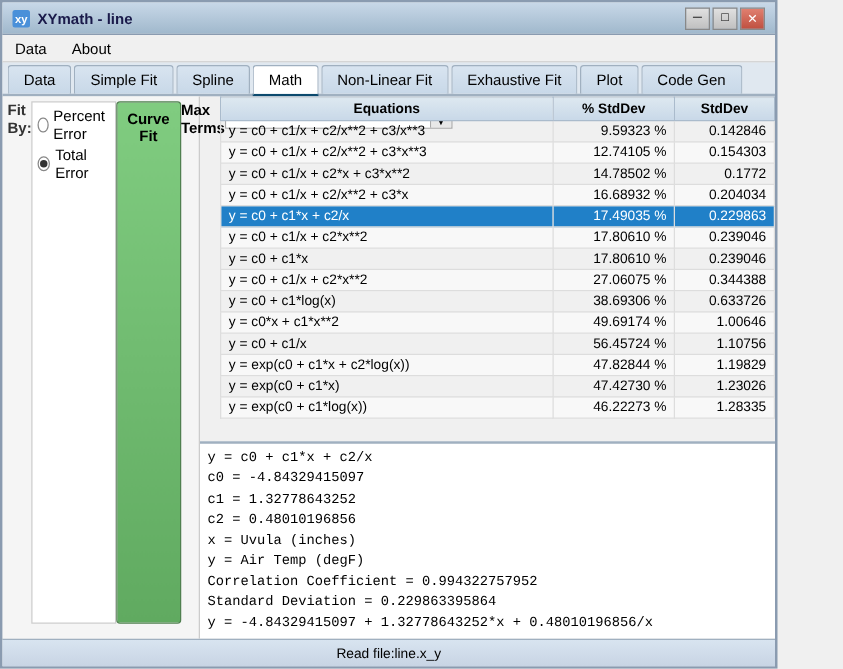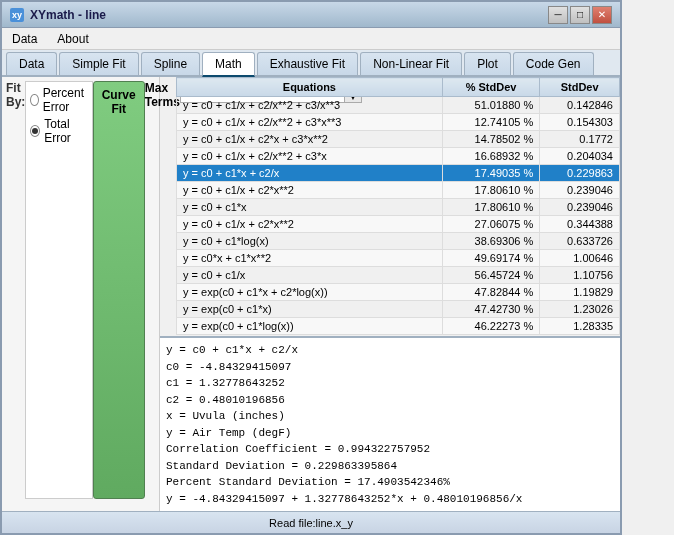--- a/index.html
+++ b/index.html
@@ -295,22 +295,22 @@
   <div class="menu-bar">
     <div class="menu-item">Data</div>
     <div class="menu-item">About</div>
   </div>
 
   <div class="tabs-bar">
     <div class="tab">Data</div>
     <div class="tab">Simple Fit</div>
     <div class="tab">Spline</div>
     <div class="tab active">Math</div>
+    <div class="tab">Non-Linear Fit</div>
     <div class="tab">Exhaustive Fit</div>
-    <div class="tab">Non-Linear Fit</div>
     <div class="tab">Plot</div>
     <div class="tab">Code Gen</div>
   </div>
 
   <div class="main-area">
 
     <div class="left-panel">
       <div class="fit-by-label">Fit By:</div>
       <div class="radio-group">
         <label class="radio-option">
@@ -340,21 +340,21 @@
           <thead>
             <tr>
               <th class="eq-col">Equations</th>
               <th class="pct-col">% StdDev</th>
               <th class="std-col">StdDev</th>
             </tr>
           </thead>
           <tbody id="table-body">
           <tr>
     <td>y = c0 + c1/x + c2/x**2 + c3/x**3</td>
-    <td style="text-align:right">51.01880 %</td>
+    <td style="text-align:right">9.59323 %</td>
     <td style="text-align:right">0.142846</td>
   </tr>
               <tr>
     <td>y = c0 + c1/x + c2/x**2 + c3*x**3</td>
     <td style="text-align:right">12.74105 %</td>
     <td style="text-align:right">0.154303</td>
   </tr>
               <tr>
     <td>y = c0 + c1/x + c2*x + c3*x**2</td>
     <td style="text-align:right">14.78502 %</td>
@@ -420,21 +420,20 @@
       </div>
       <div class="output-area" id="output-area">
       <div class="output-line">y = c0 + c1*x + c2/x</div>
           <div class="output-line">   c0 = -4.84329415097</div>
           <div class="output-line">   c1 = 1.32778643252</div>
           <div class="output-line">   c2 = 0.48010196856</div>
           <div class="output-line">   x = Uvula (inches)</div>
           <div class="output-line">   y = Air Temp (degF)</div>
           <div class="output-line">Correlation Coefficient = 0.994322757952</div>
           <div class="output-line">Standard Deviation = 0.229863395864</div>
-          <div class="output-line">Percent Standard Deviation = 17.4903542346%</div>
           <div class="output-line">y = -4.84329415097 + 1.32778643252*x + 0.48010196856/x</div>
         </div>
     </div>
   </div>
 
   <div class="status-bar">
     <span>Read file:line.x_y</span>
   </div>
 </div>
 

